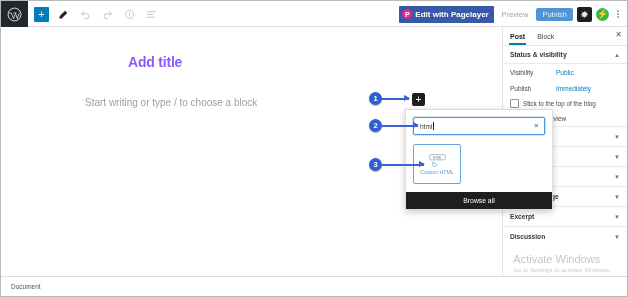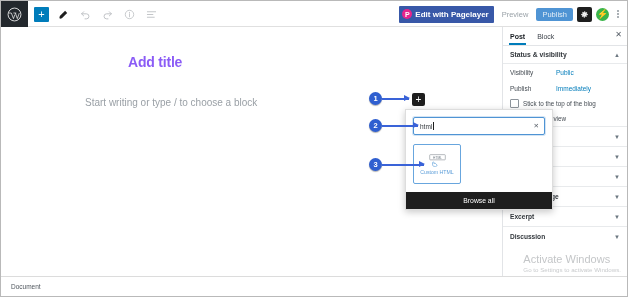--- a/index.html
+++ b/index.html
@@ -68,21 +68,21 @@
 
   
   .anno{position:absolute;display:flex;align-items:center;z-index:9;}
   .anno .badge{width:13px;height:13px;border-radius:50%;background:#2f5fd0;color:#fff;font-size:7.5px;font-weight:bold;display:flex;align-items:center;justify-content:center;box-shadow:0 1px 1px rgba(0,0,0,.3);flex:none;}
   .anno .arrow{height:2px;background:#3a63d8;position:relative;}
   .anno .arrow:after{content:"";position:absolute;right:-1px;top:-2.5px;border-left:6px solid #3a63d8;border-top:3.5px solid transparent;border-bottom:3.5px solid transparent;}
 
   
   .statusbar{position:absolute;left:0;right:0;bottom:0;height:19px;background:#fff;border-top:1px solid #dcdcdc;display:flex;align-items:center;padding-left:10px;}
   .statusbar .doc{font-size:6.5px;color:#50575e;}
-  .watermark{position:absolute;right:6px;bottom:22px;text-align:left;z-index:8;pointer-events:none;margin-top:17px;}
+  .watermark{position:absolute;right:16px;bottom:22px;text-align:left;z-index:8;pointer-events:none;margin-top:17px;}
   .wm1{font-size:11px;color:#c4c6c8;line-height:1.05;}
   .wm2{font-size:6.2px;color:#c9cbcd;line-height:1.3;}
 </style>
 </head>
 <body>
 
 <div id="app">
 
   <div class="topbar">
 

